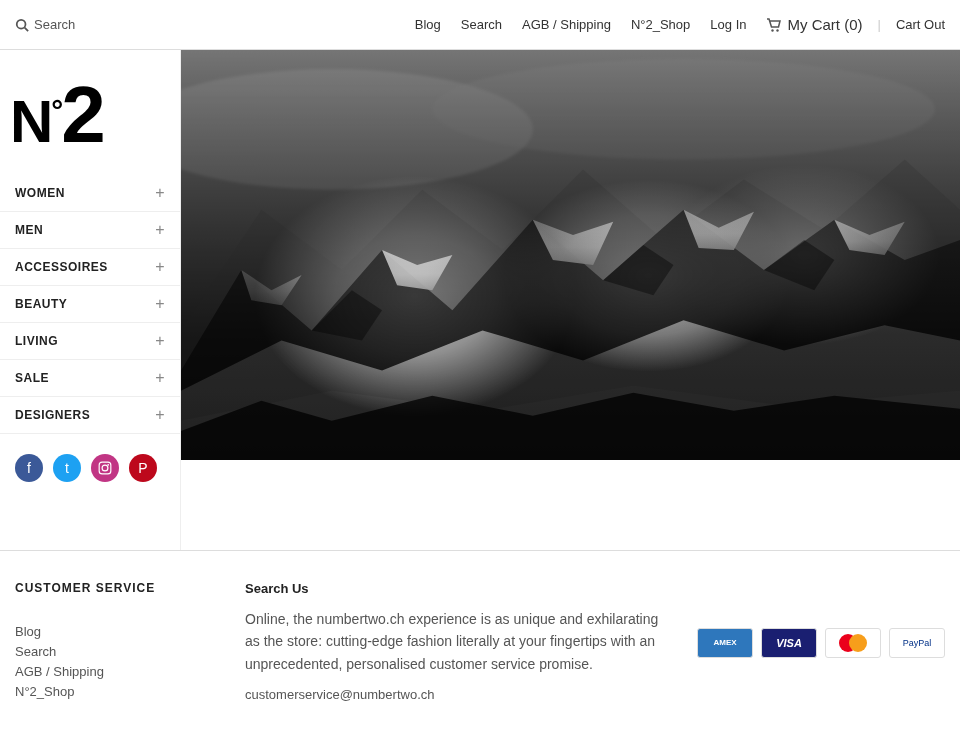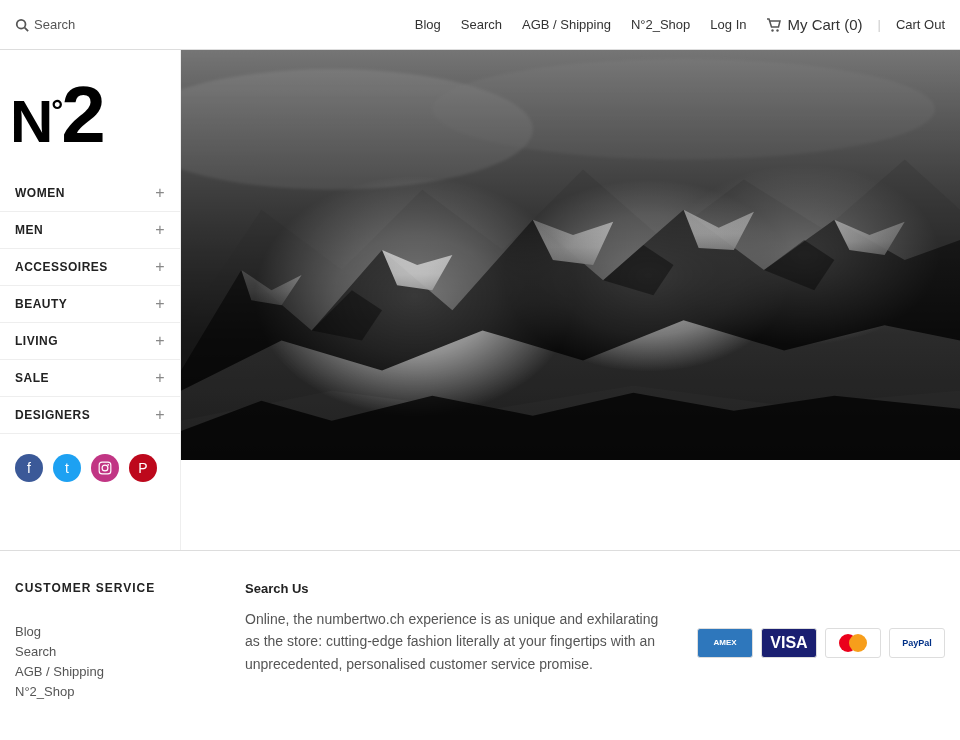--- a/index.html
+++ b/index.html
@@ -231,34 +231,34 @@
       height: 30px;
       border: 1px solid #ddd;
       border-radius: 3px;
       display: flex;
       align-items: center;
       justify-content: center;
       font-size: 8px;
       font-weight: bold;
     }
     .amex { background: #2e77bc; color: #fff; }
-    .visa { background: #1a1f71; color: #fff; font-size: 16px; font-weight: 900; }
+    .visa { background: #1a1f71; color: #fff; font-size: 11px; font-weight: 900; font-style: italic; }
     .mc { 
       background: #fff; 
       position: relative; 
       overflow: hidden;
     }
     .mc-circles {
       display: flex;
       justify-content: center;
       align-items: center;
     }
     .mc-red { width: 18px; height: 18px; border-radius: 50%; background: #eb001b; }
     .mc-yellow { width: 18px; height: 18px; border-radius: 50%; background: #f79e1b; margin-left: -8px; }
-    .paypal { background: #fff; color: #003087; font-size: 9px; font-weight: bold; border: 1px solid #ddd; }
+    .paypal { background: #fff; color: #003087; font-size: 9px; font-weight: normal; border: 1px solid #ddd; }
 
     .search-icon-svg {
       width: 14px;
       height: 14px;
     }
   </style>
 </head>
 <body>
 
 <div class="top-bar">
@@ -403,20 +403,21 @@
   <div class="customer-service">
     <h3>CUSTOMER SERVICE</h3>
     <a>Blog</a>
     <a>Search</a>
     <a>AGB / Shipping</a>
     <a>N°2_Shop</a>
   </div>
   <div class="about-section">
     <h3>Search Us</h3>
     <p>Online, the numbertwo.ch experience is as unique and exhilarating as the store: cutting-edge fashion literally at your fingertips with an unprecedented, personalised customer service promise.</p>
+    <a>customerservice@numbertwo.ch</a>
   </div>
   <div class="payment-logos">
     <div class="payment-logo amex">AMEX</div>
     <div class="payment-logo visa">VISA</div>
     <div class="payment-logo mc">
       <div class="mc-circles">
         <div class="mc-red"></div>
         <div class="mc-yellow"></div>
       </div>
     </div>

